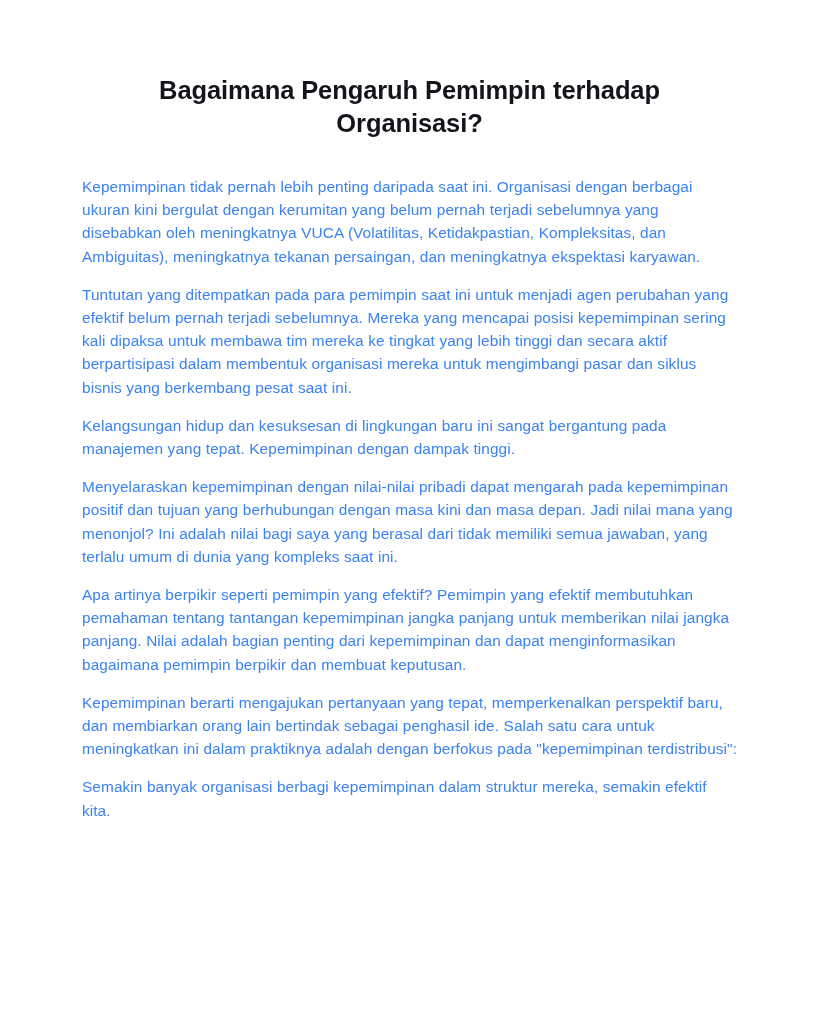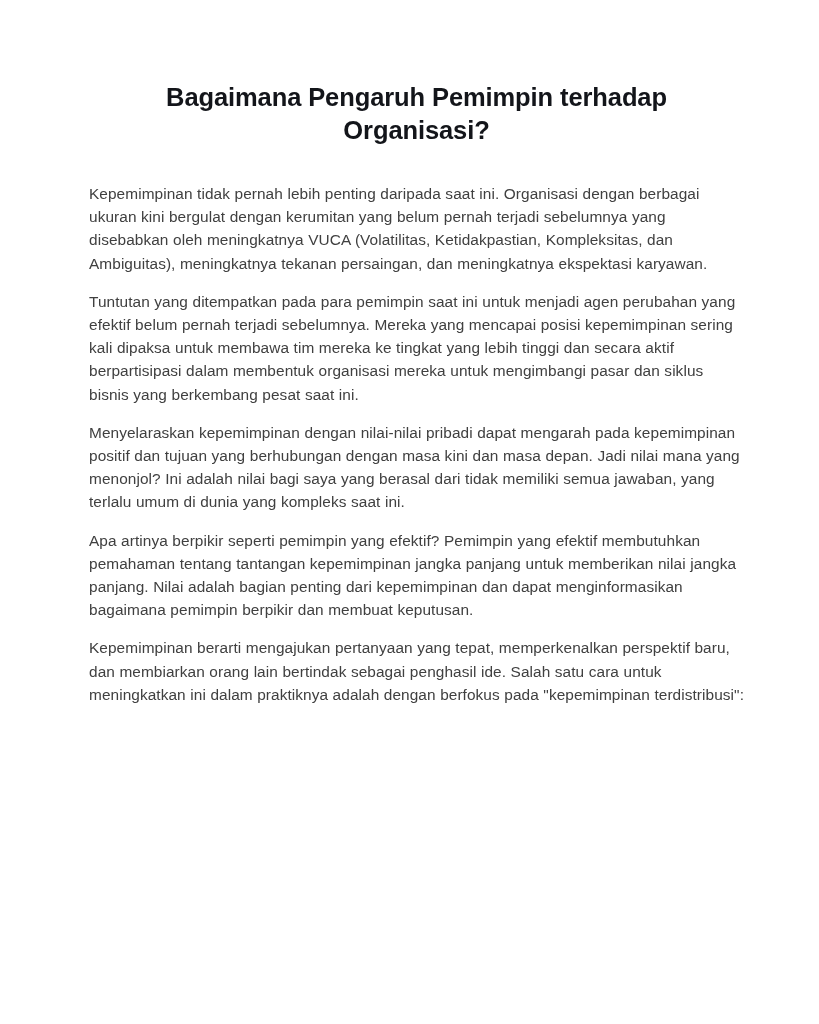--- a/index.html
+++ b/index.html
@@ -14,21 +14,21 @@
     font-family: "Liberation Sans", "DejaVu Sans", sans-serif;
     -webkit-font-smoothing: antialiased;
     overflow: hidden;
   }
   .page {
     position: relative;
     box-sizing: border-box;
     width: 819px;
     height: 1024px;
     background: #ffffff;
-    padding: 7px;
+    padding: 0;
   }
   .page-inner {
     box-sizing: border-box;
     width: 819px;
     padding: 0 82px;
   }
   .doc-title {
     margin: 0;
     padding-top: 74px;
     font-size: 25.5px;
@@ -41,40 +41,42 @@
     margin-left: auto;
     margin-right: auto;
   }
   .body-copy {
     margin-top: 35px;
   }
   .para {
     margin: 0 0 15px 0;
     font-size: 15.4px;
     line-height: 23.2px;
-    color: #404040;
+    color: #3b82f6;
     text-align: left;
     letter-spacing: 0.005em;
     word-spacing: 0.01em;
     max-width: 656px;
   }
   .para:last-child {
     margin-bottom: 0;
   }
 </style>
 </head>
 <body>
 
 <div class="page">
   <div class="page-inner">
 
     <h1 class="doc-title">Bagaimana Pengaruh Pemimpin terhadap Organisasi?</h1>
 
     <div class="body-copy">
       <p class="para">Kepemimpinan tidak pernah lebih penting daripada saat ini. Organisasi dengan berbagai ukuran kini bergulat dengan kerumitan yang belum pernah terjadi sebelumnya yang disebabkan oleh meningkatnya VUCA (Volatilitas, Ketidakpastian, Kompleksitas, dan Ambiguitas), meningkatnya tekanan persaingan, dan meningkatnya ekspektasi karyawan.</p>
       <p class="para">Tuntutan yang ditempatkan pada para pemimpin saat ini untuk menjadi agen perubahan yang efektif belum pernah terjadi sebelumnya. Mereka yang mencapai posisi kepemimpinan sering kali dipaksa untuk membawa tim mereka ke tingkat yang lebih tinggi dan secara aktif berpartisipasi dalam membentuk organisasi mereka untuk mengimbangi pasar dan siklus bisnis yang berkembang pesat saat ini.</p>
+      <p class="para">Kelangsungan hidup dan kesuksesan di lingkungan baru ini sangat bergantung pada manajemen yang tepat. Kepemimpinan dengan dampak tinggi.</p>
       <p class="para">Menyelaraskan kepemimpinan dengan nilai-nilai pribadi dapat mengarah pada kepemimpinan positif dan tujuan yang berhubungan dengan masa kini dan masa depan. Jadi nilai mana yang menonjol? Ini adalah nilai bagi saya yang berasal dari tidak memiliki semua jawaban, yang terlalu umum di dunia yang kompleks saat ini.</p>
       <p class="para">Apa artinya berpikir seperti pemimpin yang efektif? Pemimpin yang efektif membutuhkan pemahaman tentang tantangan kepemimpinan jangka panjang untuk memberikan nilai jangka panjang. Nilai adalah bagian penting dari kepemimpinan dan dapat menginformasikan bagaimana pemimpin berpikir dan membuat keputusan.</p>
       <p class="para">Kepemimpinan berarti mengajukan pertanyaan yang tepat, memperkenalkan perspektif baru, dan membiarkan orang lain bertindak sebagai penghasil ide. Salah satu cara untuk meningkatkan ini dalam praktiknya adalah dengan berfokus pada "kepemimpinan terdistribusi":</p>
+      <p class="para">Semakin banyak organisasi berbagi kepemimpinan dalam struktur mereka, semakin efektif kita.</p>
     </div>
 
   </div>
 </div>
 
 </body></html>

